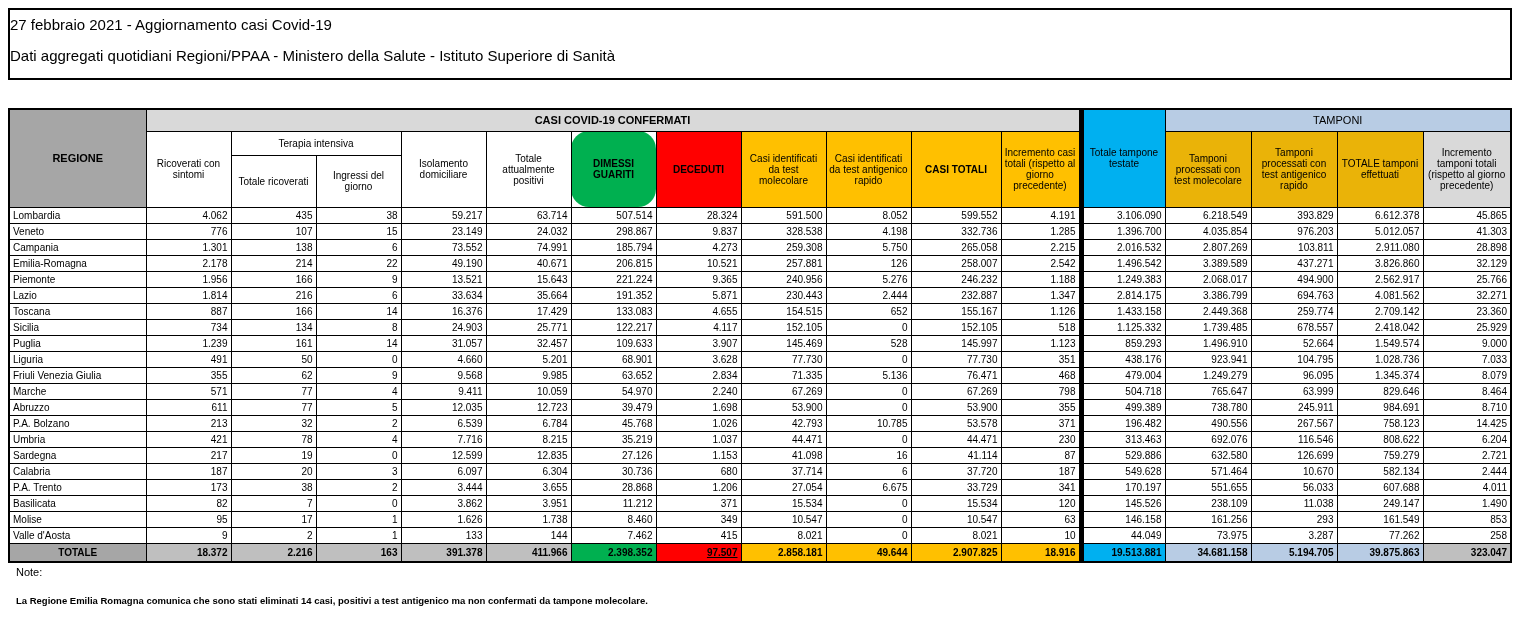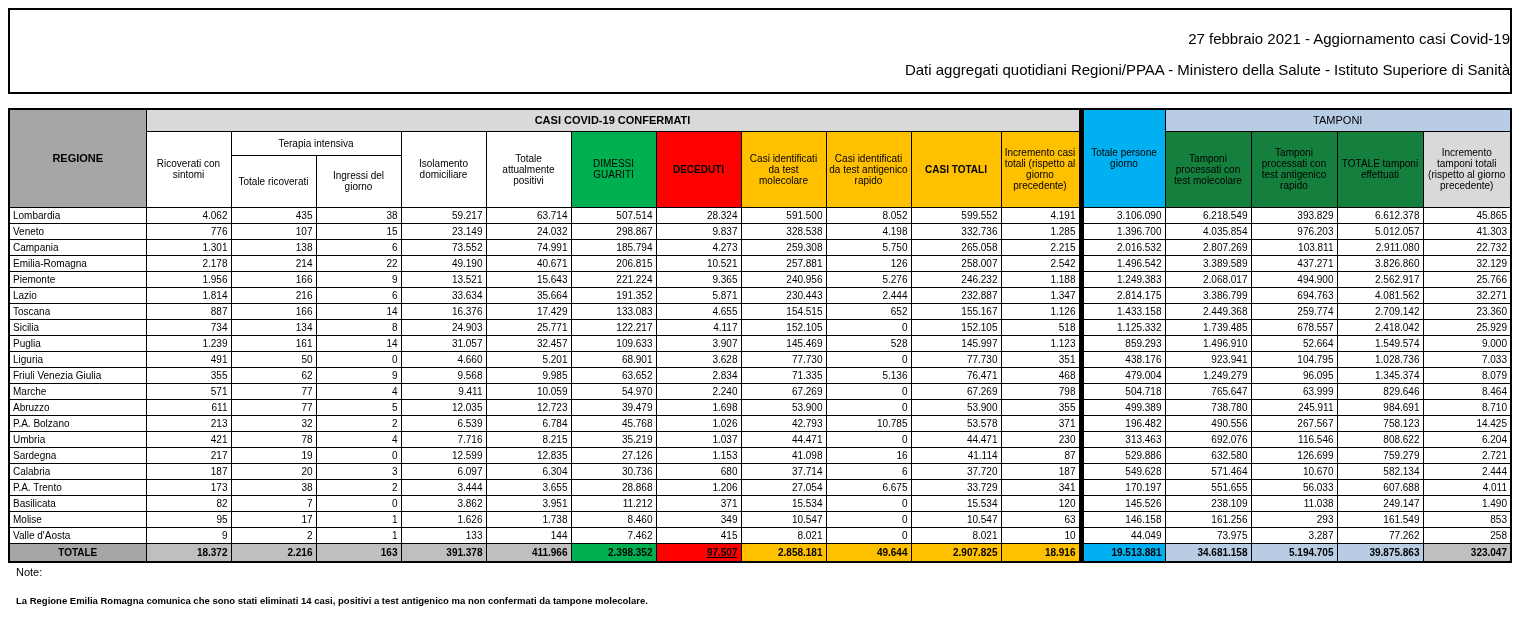--- a/index.html
+++ b/index.html
@@ -2,22 +2,22 @@
 <html><head>
 <meta charset="utf-8">
 <style>
   html,body { margin:0; padding:0; background:#fff; }
   body {
     width:1524px; height:625px; position:relative; overflow:hidden;
     font-family:"Liberation Sans", sans-serif; color:#000;
   }
   .title-box {
     position:absolute; left:8px; top:8px; width:1500px;
-    border:2px solid #000; text-align:right;
-    padding:20px 0 13px 0; background:#fff;
+    border:2px solid #000; text-align:left;
+    padding:6px 0 13px 0; background:#fff;
   }
   .title-line { font-size:15px; line-height:18px; }
   .title-line + .title-line { margin-top:13px; }
 
   table.covid {
     position:absolute; left:8px; top:108px;
     border-collapse:collapse; table-layout:fixed;
     border:2px solid #000;
   }
   th, td { border:1px solid #000; overflow:hidden; }
@@ -25,26 +25,26 @@
     font-weight:normal; font-size:10px; line-height:11px;
     text-align:center; vertical-align:middle; padding:1px 2px;
   }
   tr.h1 { height:22px; }
   tr.h2 { height:24px; }
   tr.h3 { height:52px; }
   th.regione-h { background:#A6A6A6; font-weight:bold; font-size:11px; }
   th.group-gray { background:#D9D9D9; font-weight:bold; font-size:11px; }
   th.group-blue { background:#B8CCE4; font-weight:normal; font-size:11px; }
   th.white-h { background:#fff; }
-  th.green-h { background:#00B050; font-weight:normal; }
+  th.green-h { background:#00B050; font-weight:bold;border-radius:18px; }
   th.red-h   { background:#FF0000; font-weight:bold; }
   th.gold-h  { background:#FFC000; }
   th.gold-h.bold { font-weight:bold; }
   th.cyan-h  { background:#00B0F0; }
-  th.blue-h  { background:#15803d; }
+  th.blue-h  { background:#eab308; }
   th.grayblue-h { background:#D9D9D9; }
   .sep { border-left:5px solid #000 !important; }
 
   td { font-size:10px; height:15px; line-height:13px; padding:0 3px; background:#fff; }
   td.region { text-align:left; }
   td.num { text-align:right; }
   tr.totale td { font-weight:bold; height:17px; line-height:15px; }
   td.tlabel { background:#A6A6A6; text-align:center; }
   td.tg    { background:#BFBFBF; }
   td.tgreen{ background:#00B050; }
@@ -82,21 +82,21 @@
     <col style="width:84px">
       <col style="width:86px">
       <col style="width:86px">
       <col style="width:86px">
     <col style="width:88px">
   </colgroup>
   <thead>
     <tr class="h1">
       <th rowspan="3" class="regione-h">REGIONE</th>
       <th colspan="11" class="group-gray">CASI COVID-19 CONFERMATI</th>
-      <th rowspan="3" class="cyan-h sep">Totale persone giorno</th>
+      <th rowspan="3" class="cyan-h sep">Totale tampone testate</th>
       <th colspan="4" class="group-blue">TAMPONI</th>
     </tr>
     <tr class="h2">
       <th rowspan="2" class="white-h">Ricoverati con sintomi</th>
       <th colspan="2" class="white-h">Terapia intensiva</th>
       <th rowspan="2" class="white-h">Isolamento domiciliare</th>
       <th rowspan="2" class="white-h">Totale attualmente positivi</th>
       <th rowspan="2" class="green-h">DIMESSI GUARITI</th>
       <th rowspan="2" class="red-h">DECEDUTI</th>
       <th rowspan="2" class="gold-h">Casi identificati da test molecolare</th>
@@ -162,21 +162,21 @@
         <td class="num">185.794</td>
         <td class="num">4.273</td>
         <td class="num">259.308</td>
         <td class="num">5.750</td>
         <td class="num">265.058</td>
         <td class="num">2.215</td>
         <td class="num sep">2.016.532</td>
         <td class="num">2.807.269</td>
         <td class="num">103.811</td>
         <td class="num">2.911.080</td>
-        <td class="num">22.732</td>
+        <td class="num">28.898</td>
       </tr>
       <tr>
         <td class="region">Emilia-Romagna</td>
         <td class="num">2.178</td>
         <td class="num">214</td>
         <td class="num">22</td>
         <td class="num">49.190</td>
         <td class="num">40.671</td>
         <td class="num">206.815</td>
         <td class="num">10.521</td>

